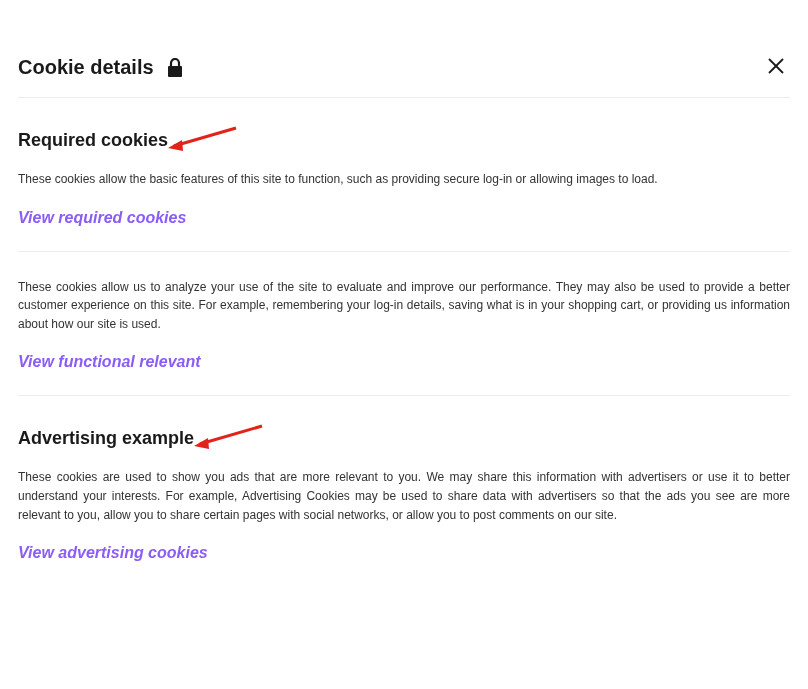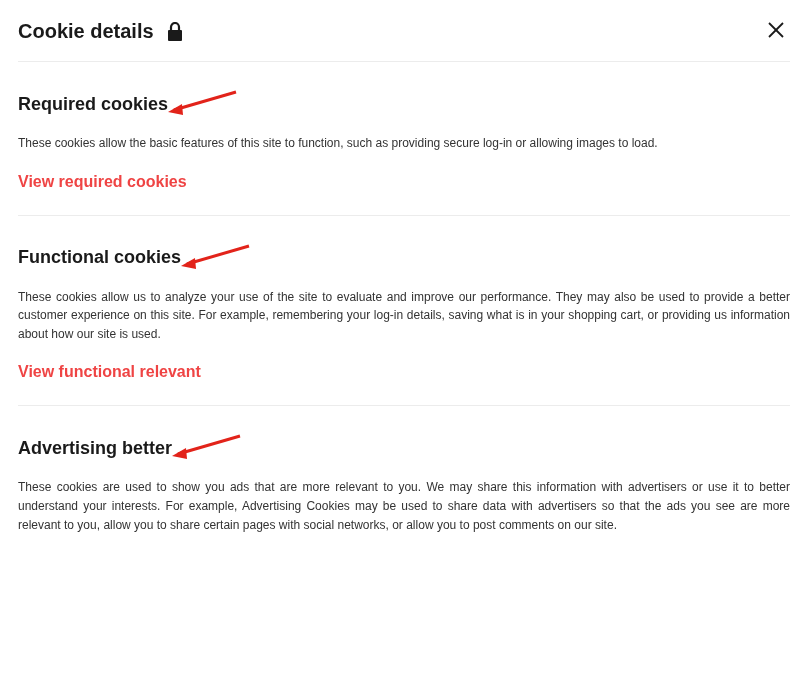--- a/index.html
+++ b/index.html
@@ -12,20 +12,21 @@
       background: #fff;
       padding: 16px 18px;
       width: 808px;
       color: #1a1a1a;
     }
     .header {
       display: flex;
       justify-content: space-between;
       padding-bottom: 14px;
       border-bottom: 1px solid #ececec;
+      margin-top: 36px;
     }
     .header-left {
       display: flex;
       align-items: center;
       gap: 12px;
     }
     .header-title {
       font-size: 20px;
       font-weight: 600;
       color: #1a1a1a;
@@ -68,26 +69,27 @@
     .section-description {
       font-size: 12px;
       line-height: 1.55;
       color: #333;
       text-align: justify;
       margin-bottom: 20px;
     }
     .section-link {
       font-size: 16px;
       font-weight: 600;
-      color: #ef4444;
+      color: #8b5cf6;
       text-decoration: none;
       background: none;
       border: none;
       cursor: pointer;
       padding: 0;
+      font-style: italic;
     }
   </style>
 </head>
 <body>
 
 <div class="header">
   <div class="header-left">
     <span class="header-title">Cookie details</span>
     <span class="lock-icon">
       <svg width="18" height="20" viewBox="0 0 18 20">
@@ -114,37 +116,29 @@
         <line x1="68" y1="4" x2="6" y2="22" stroke="#e2231a" stroke-width="3"></line>
         <polygon points="0,24 14,16 15,27" fill="#e2231a"></polygon>
       </svg>
     </span>
   </div>
   <p class="section-description">These cookies allow the basic features of this site to function, such as providing secure log-in or allowing images to load.</p>
   <button class="section-link">View required cookies</button>
 </div>
 
 <div class="section">
-  <div class="section-heading-row">
-    <span class="section-heading">Functional cookies</span>
-    <span class="arrow-icon">
-      <svg width="70" height="28" viewBox="0 0 70 28">
-        <line x1="68" y1="4" x2="6" y2="22" stroke="#e2231a" stroke-width="3"></line>
-        <polygon points="0,24 14,16 15,27" fill="#e2231a"></polygon>
-      </svg>
-    </span>
-  </div>
   <p class="section-description">These cookies allow us to analyze your use of the site to evaluate and improve our performance. They may also be used to provide a better customer experience on this site. For example, remembering your log-in details, saving what is in your shopping cart, or providing us information about how our site is used.</p>
   <button class="section-link">View functional relevant</button>
 </div>
 
 <div class="section">
   <div class="section-heading-row">
-    <span class="section-heading">Advertising better</span>
+    <span class="section-heading">Advertising example</span>
     <span class="arrow-icon">
       <svg width="70" height="28" viewBox="0 0 70 28">
         <line x1="68" y1="4" x2="6" y2="22" stroke="#e2231a" stroke-width="3"></line>
         <polygon points="0,24 14,16 15,27" fill="#e2231a"></polygon>
       </svg>
     </span>
   </div>
   <p class="section-description">These cookies are used to show you ads that are more relevant to you. We may share this information with advertisers or use it to better understand your interests. For example, Advertising Cookies may be used to share data with advertisers so that the ads you see are more relevant to you, allow you to share certain pages with social networks, or allow you to post comments on our site.</p>
+  <button class="section-link">View advertising cookies</button>
 </div>
 
 </body></html>

